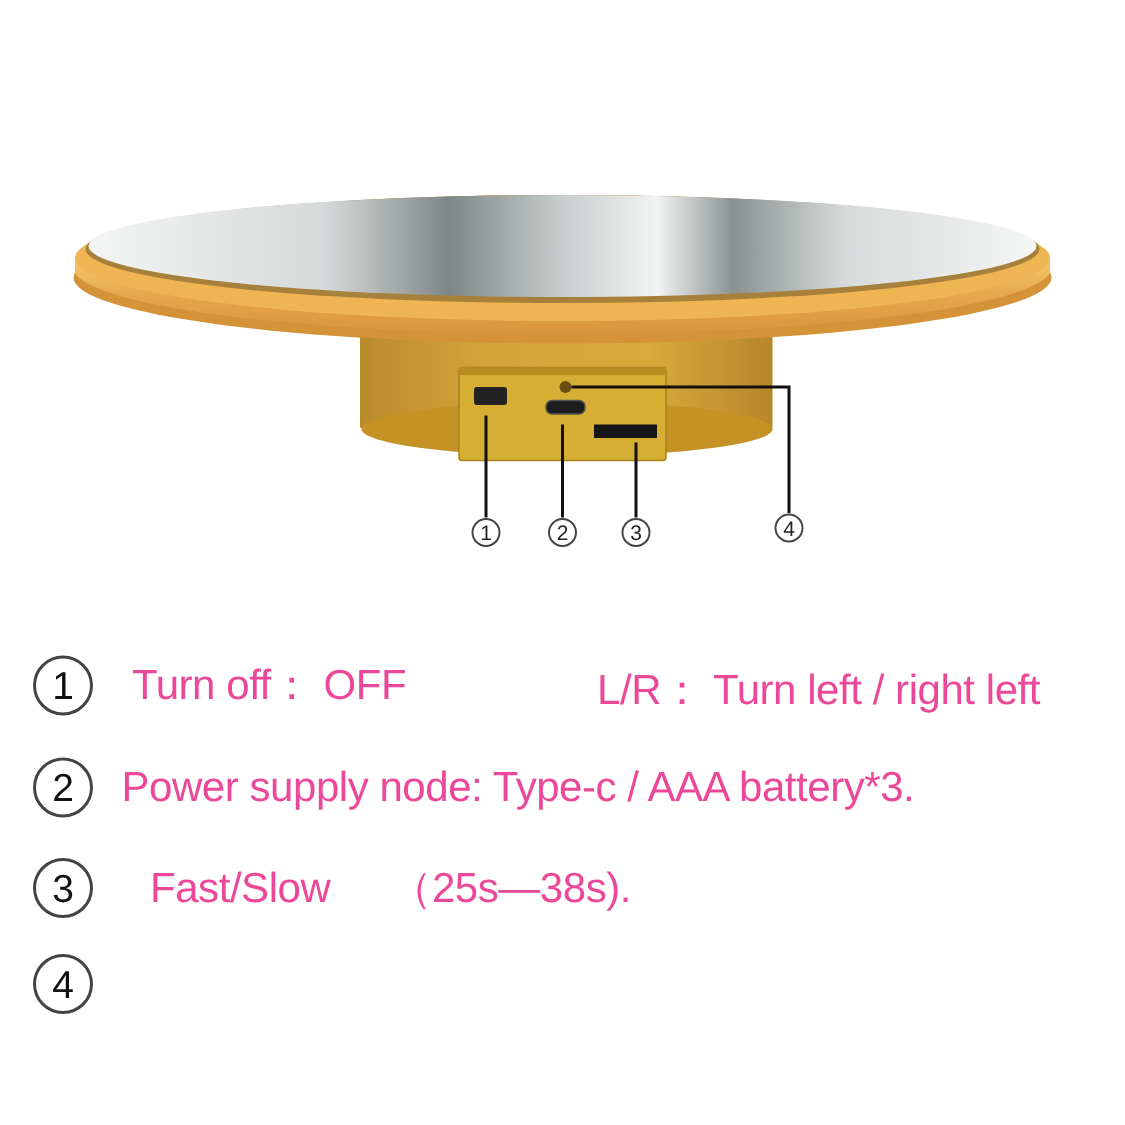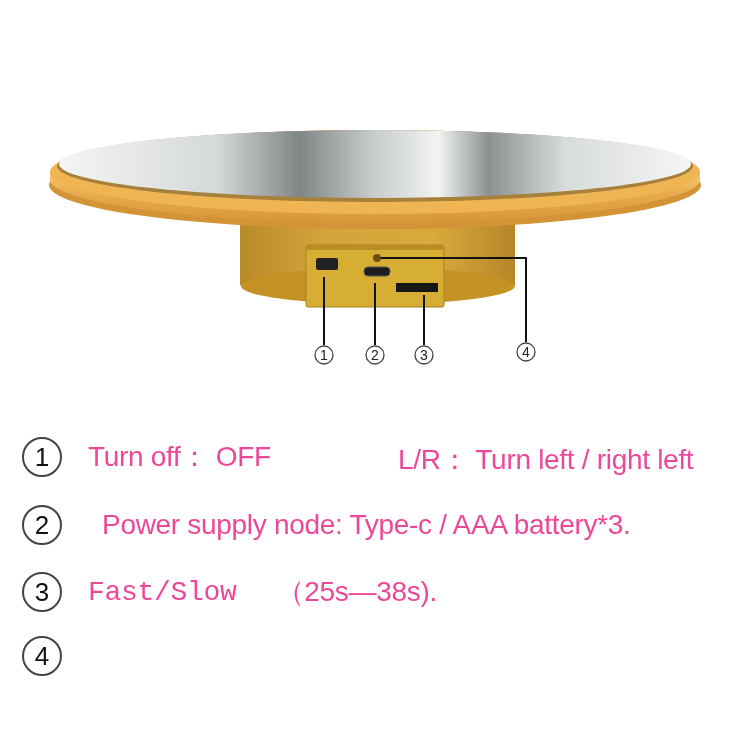--- a/index.html
+++ b/index.html
@@ -13,23 +13,23 @@
   .num-circle {
     width: 40px; height: 40px; border: 2px solid #444; border-radius: 50%;
     display: flex; align-items: center; justify-content: center;
     font-size: 26px; color: #111; font-family: "Liberation Sans", sans-serif;
   }
   .row-text { font-size: 28px; color: #ec4899; letter-spacing: -0.3px; }
   .row1 { top: 437px; }
   .row1 .t1 { margin-left: 26px; }
   .row1 .t2 { position: absolute; left: 376px; top: 4px; }
   .row2 { top: 505px; }
-  .row2 .t1 { margin-left: 40px; }
+  .row2 .t1 { margin-left: 19px; }
   .row3 { top: 572px; }
-  .row3 .t1 { margin-left: 26px; font-family: Liberation Mono, monospace; }
+  .row3 .t1 { margin-left: 38px; }
   .row3 .t2 { margin-left: 40px; }
   .row4 { top: 636px; }
   .row4 .t1 { margin-left: 22px; }
 </style>
 </head>
 <body>
 
 <div class="product">
   <svg width="750" height="400" viewBox="0 0 750 400">
     <defs>

